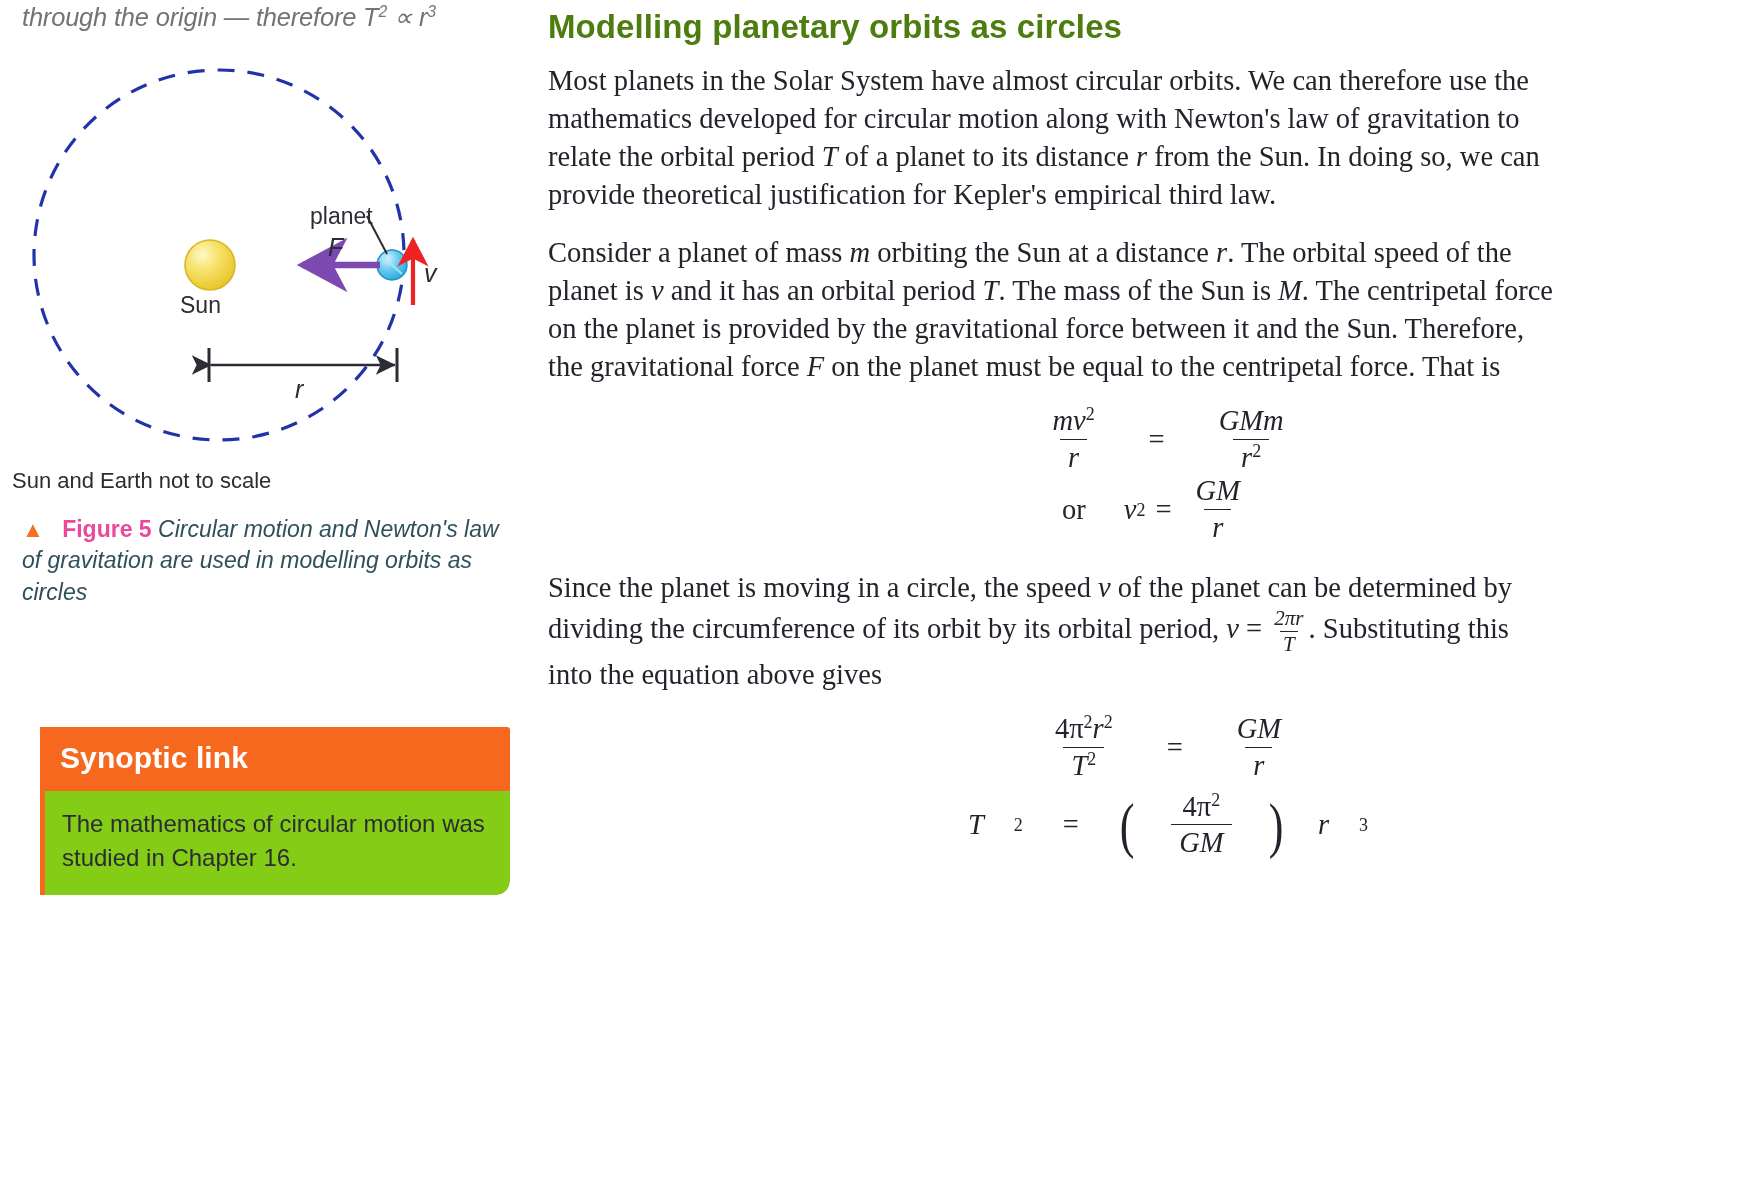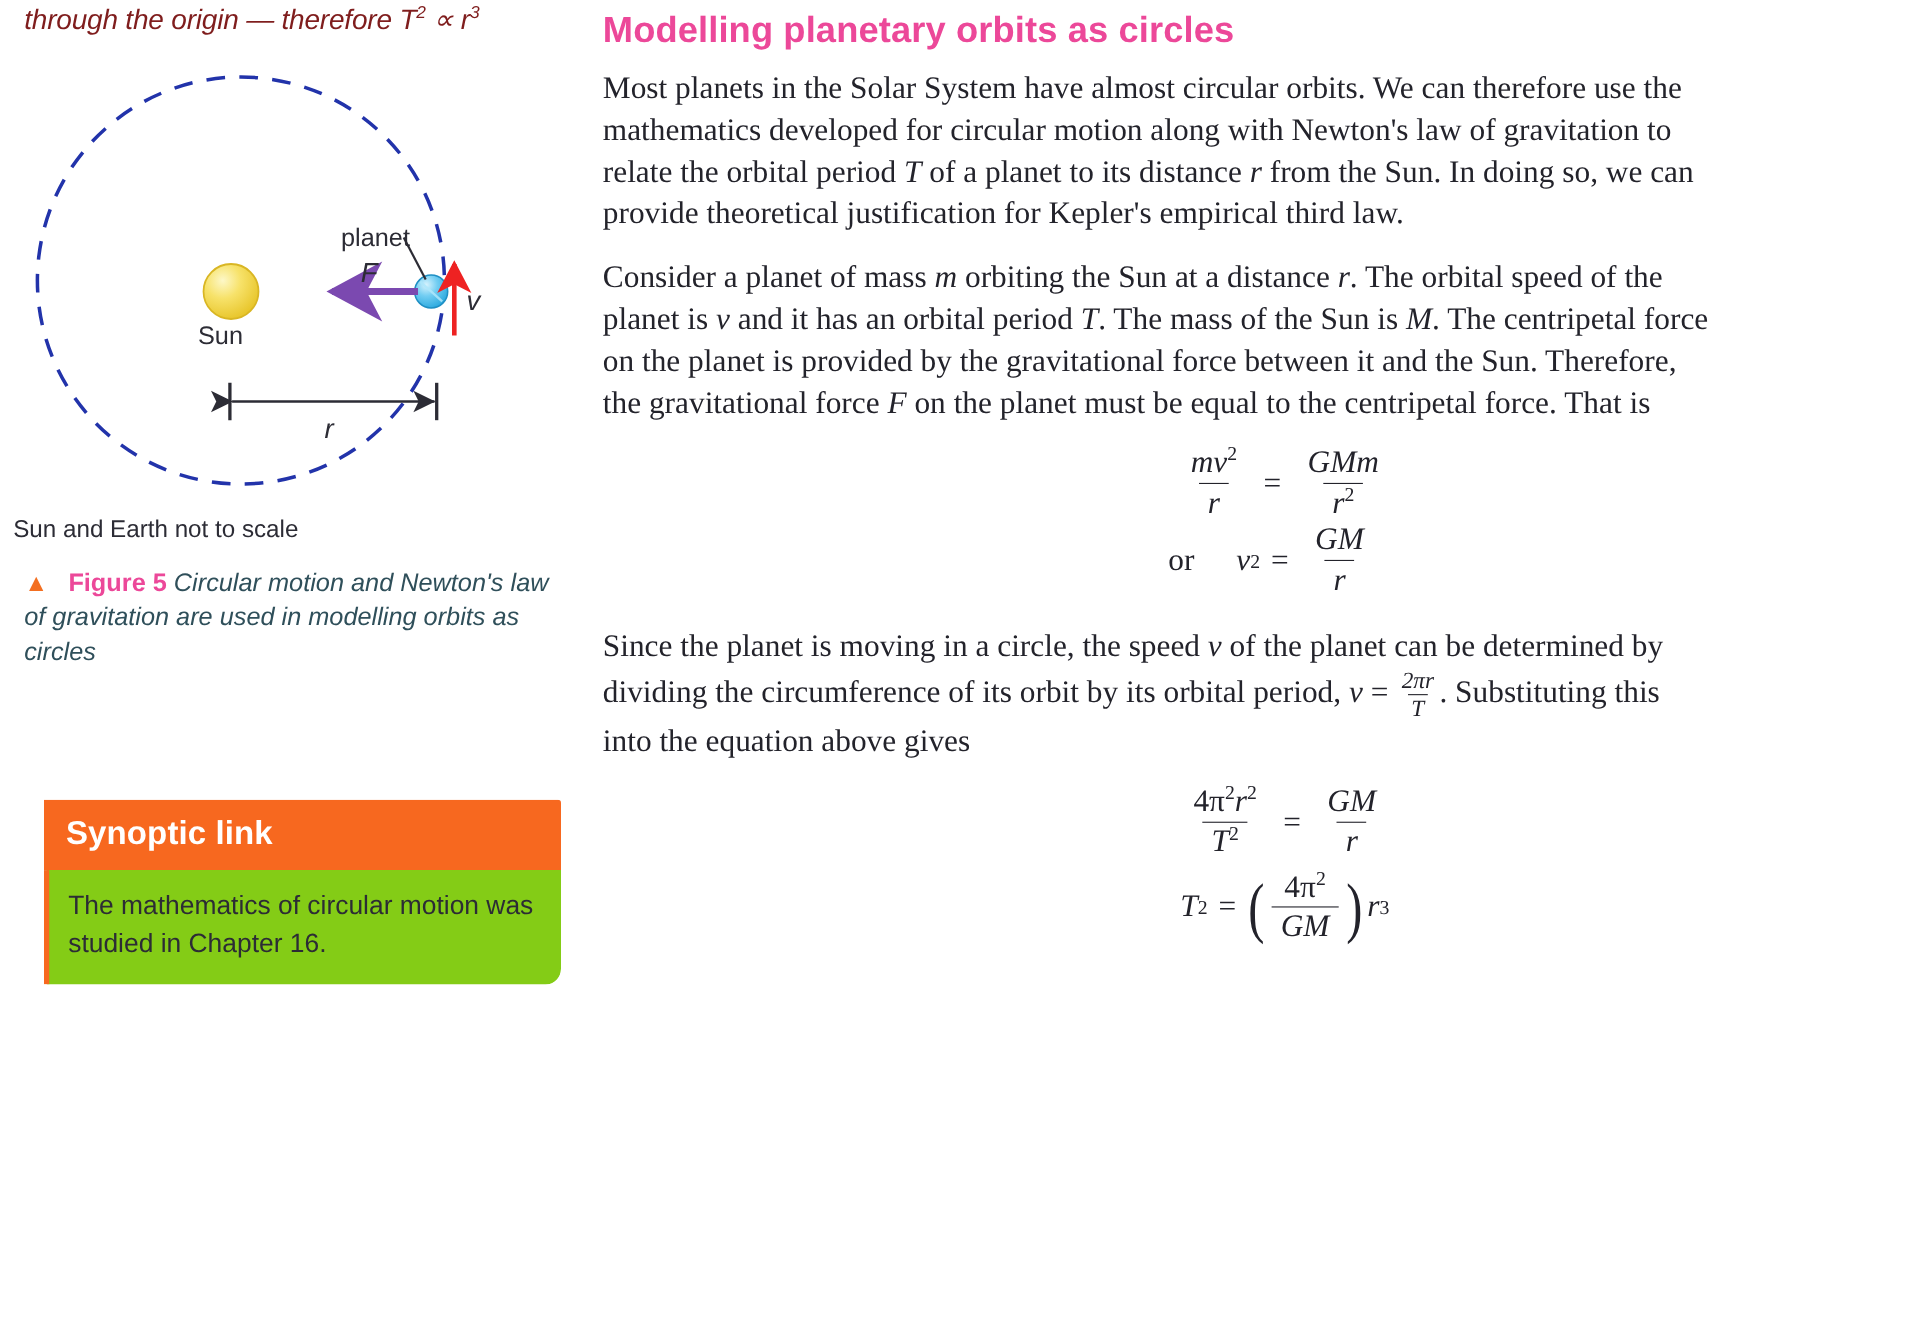--- a/index.html
+++ b/index.html
@@ -26,21 +26,21 @@
   }
 
   .carryover-line {
     position: absolute;
     left: 22px;
     top: 2px;
     width: 500px;
     font-family: "Liberation Sans", sans-serif;
     font-style: italic;
     font-size: 25.5px;
-    color: #7f1d1d;
+    color: #737373;
     letter-spacing: -0.2px;
   }
   .carryover-line sup { font-size: 0.62em; vertical-align: super; }
   .carryover-line i { font-style: italic; }
 
   
   .figure-wrap {
     position: absolute;
     left: 12px;
     top: 60px;
@@ -119,21 +119,21 @@
     position: absolute;
     left: 548px;
     top: 0px;
     width: 1180px;
     height: 1200px;
   }
   .section-heading {
     font-family: "Liberation Sans", sans-serif;
     font-weight: bold;
     font-size: 33px;
-    color: #ec4899;
+    color: #4d7c0f;
     margin: 8px 0 16px 0;
     letter-spacing: 0.1px;
   }
   .body-para {
     font-family: "Liberation Serif", serif;
     font-size: 28.5px;
     line-height: 1.335;
     color: #23232b;
     margin: 0 0 20px 0;
     max-width: 1010px;
@@ -149,21 +149,21 @@
   }
   .eq-block {
     display: flex;
     justify-content: center;
     align-items: center;
     font-family: "Liberation Serif", serif;
     font-size: 28.5px;
     color: #23232b;
     margin: 2px 0;
   }
-  .eq-block.shift-a { padding-left: 60px; }
+  .eq-block.shift-a { padding-left: 60px; gap: 30px; }
   .eq-block.shift-b { padding-left: 40px; }
 
   .frac {
     display: inline-flex;
     flex-direction: column;
     align-items: center;
     vertical-align: middle;
     margin: 0 6px;
     line-height: 1.08;
   }

